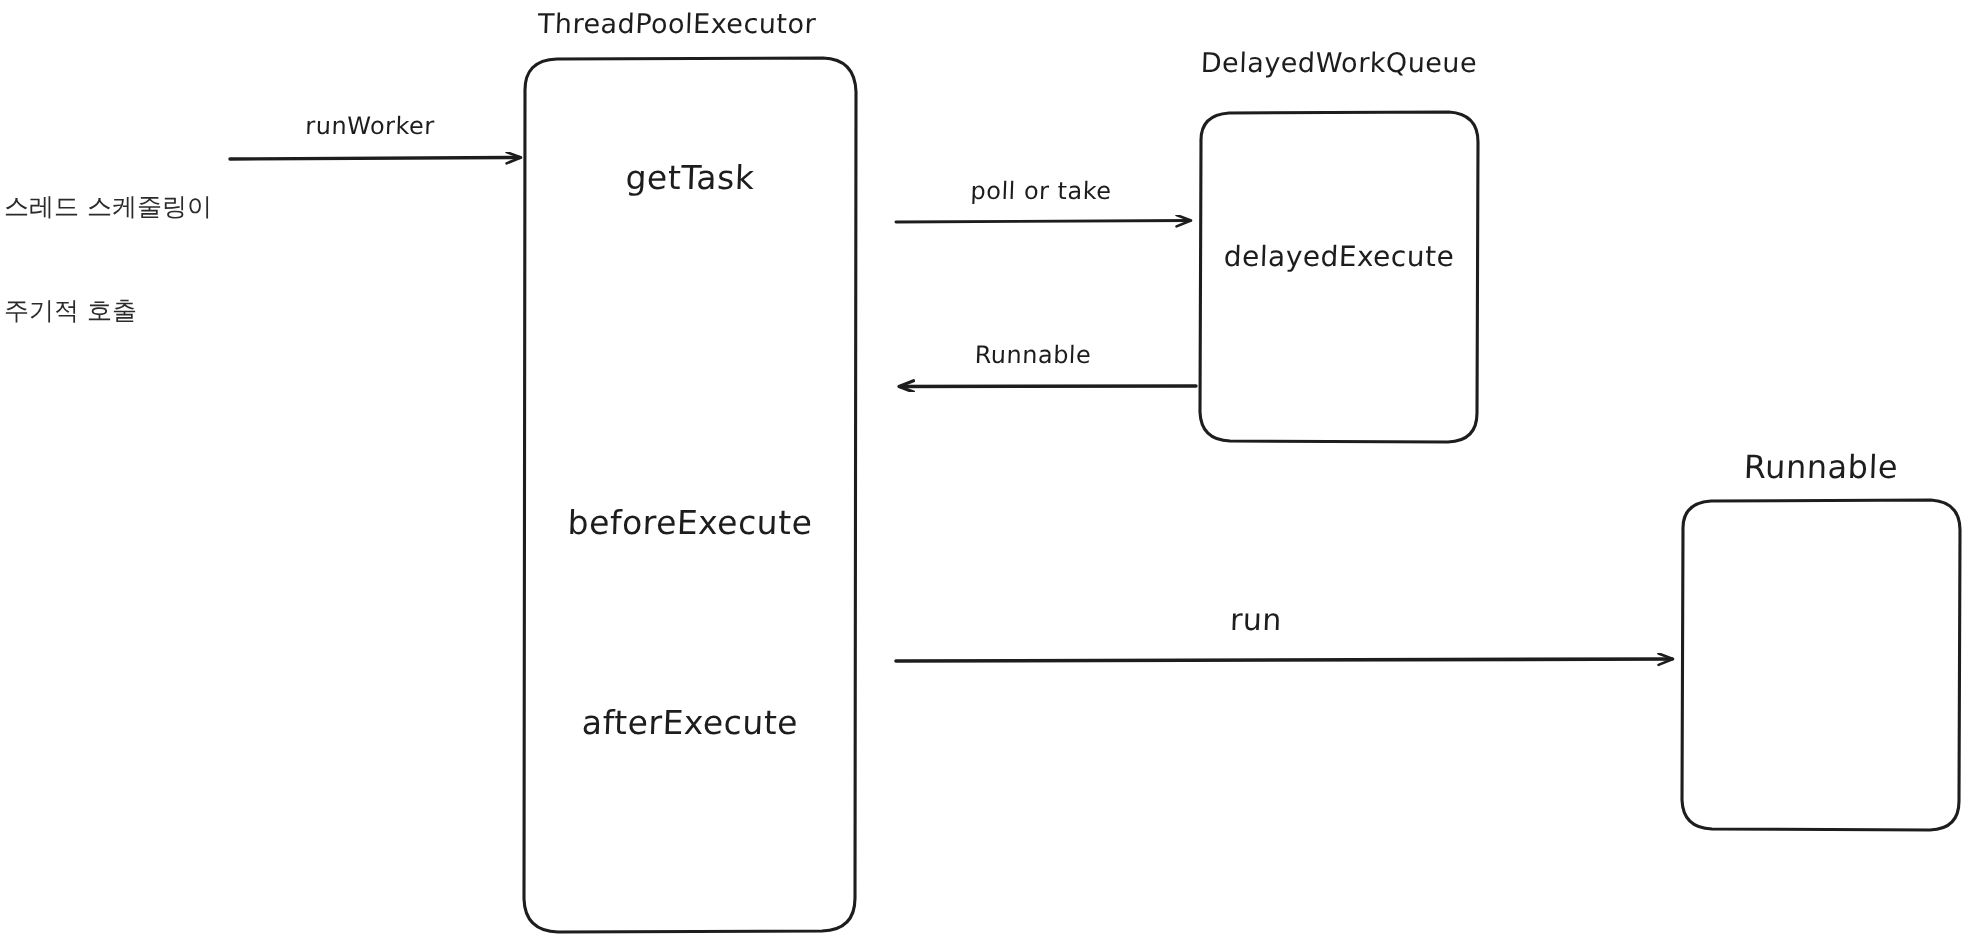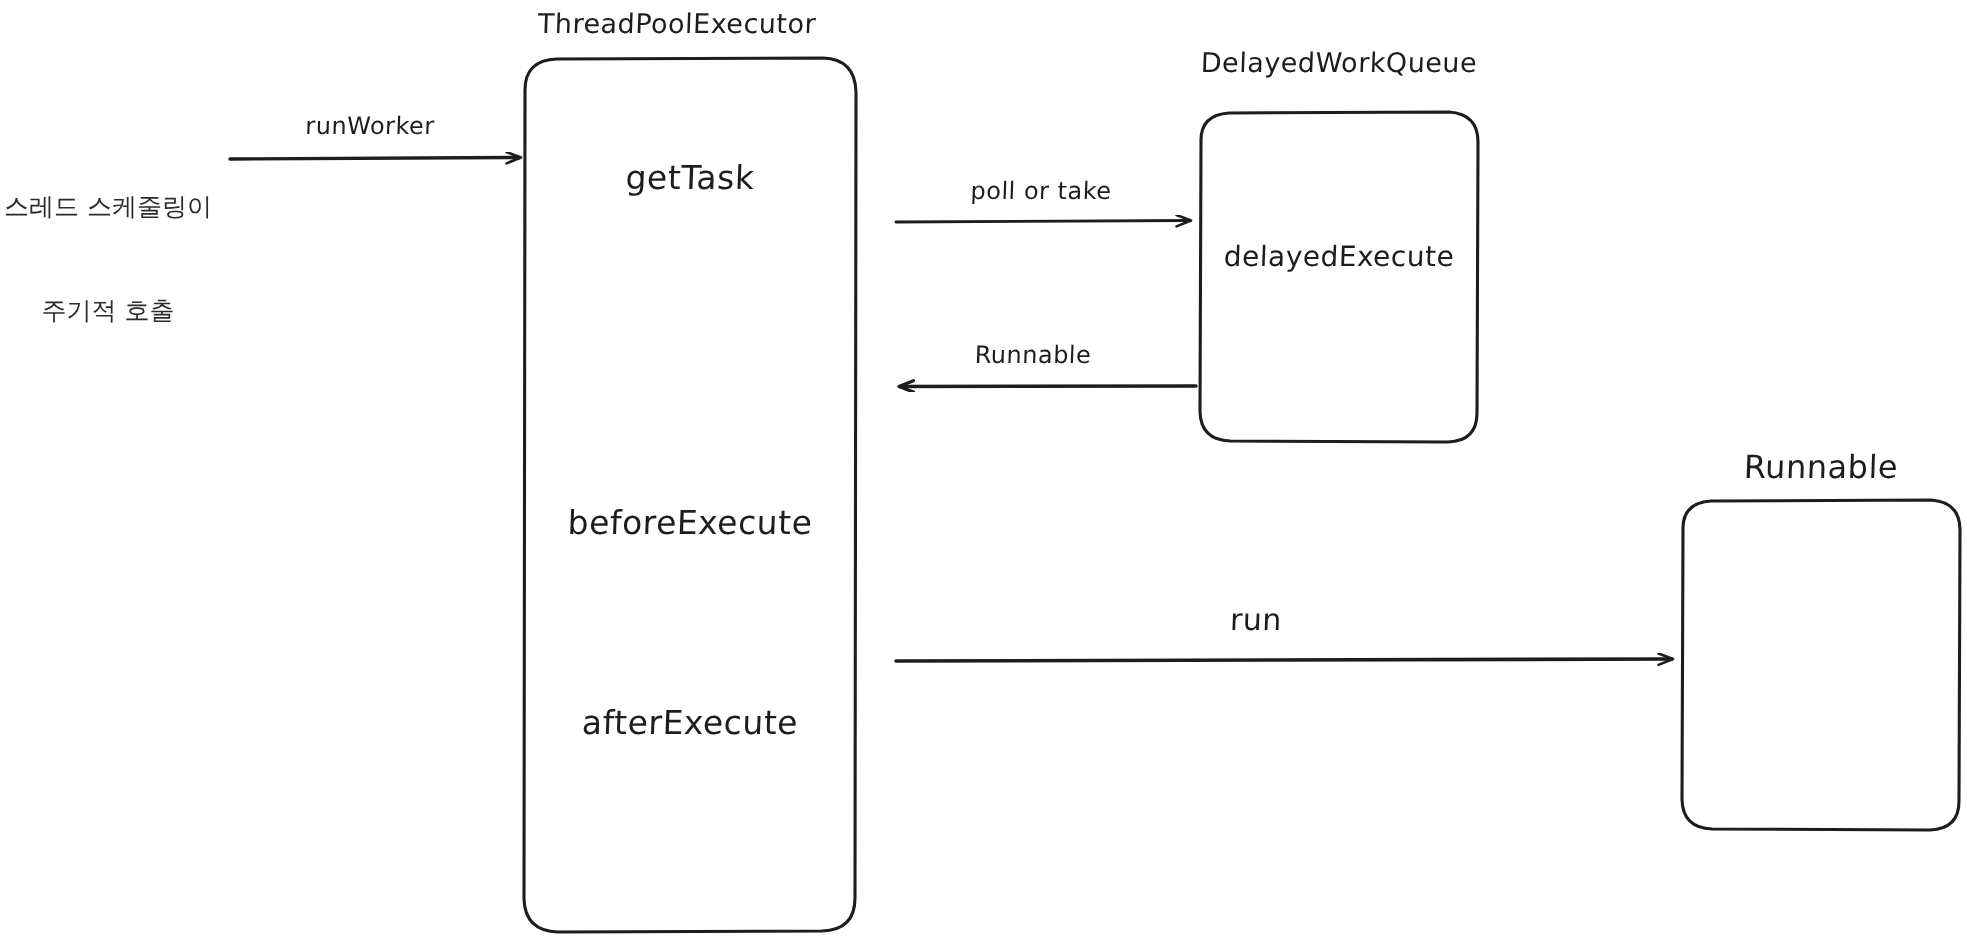--- a/index.html
+++ b/index.html
@@ -55,21 +55,21 @@
   .edge-label {
     font-size: 24px;
   }
   .edge-label-lg {
     font-size: 30px;
   }
   .korean {
     font-size: 25px;
     color: #2b2b2b;
     font-family: "DejaVu Sans", sans-serif;
-    text-align: center;
+    text-align: left;
     line-height: 1.38;
   }
 </style>
 </head>
 <body>
 
 <div id="canvas">
 
   <svg class="layer" viewBox="0 0 1967 942" xmlns="http://www.w3.org/2000/svg">
     <defs>

